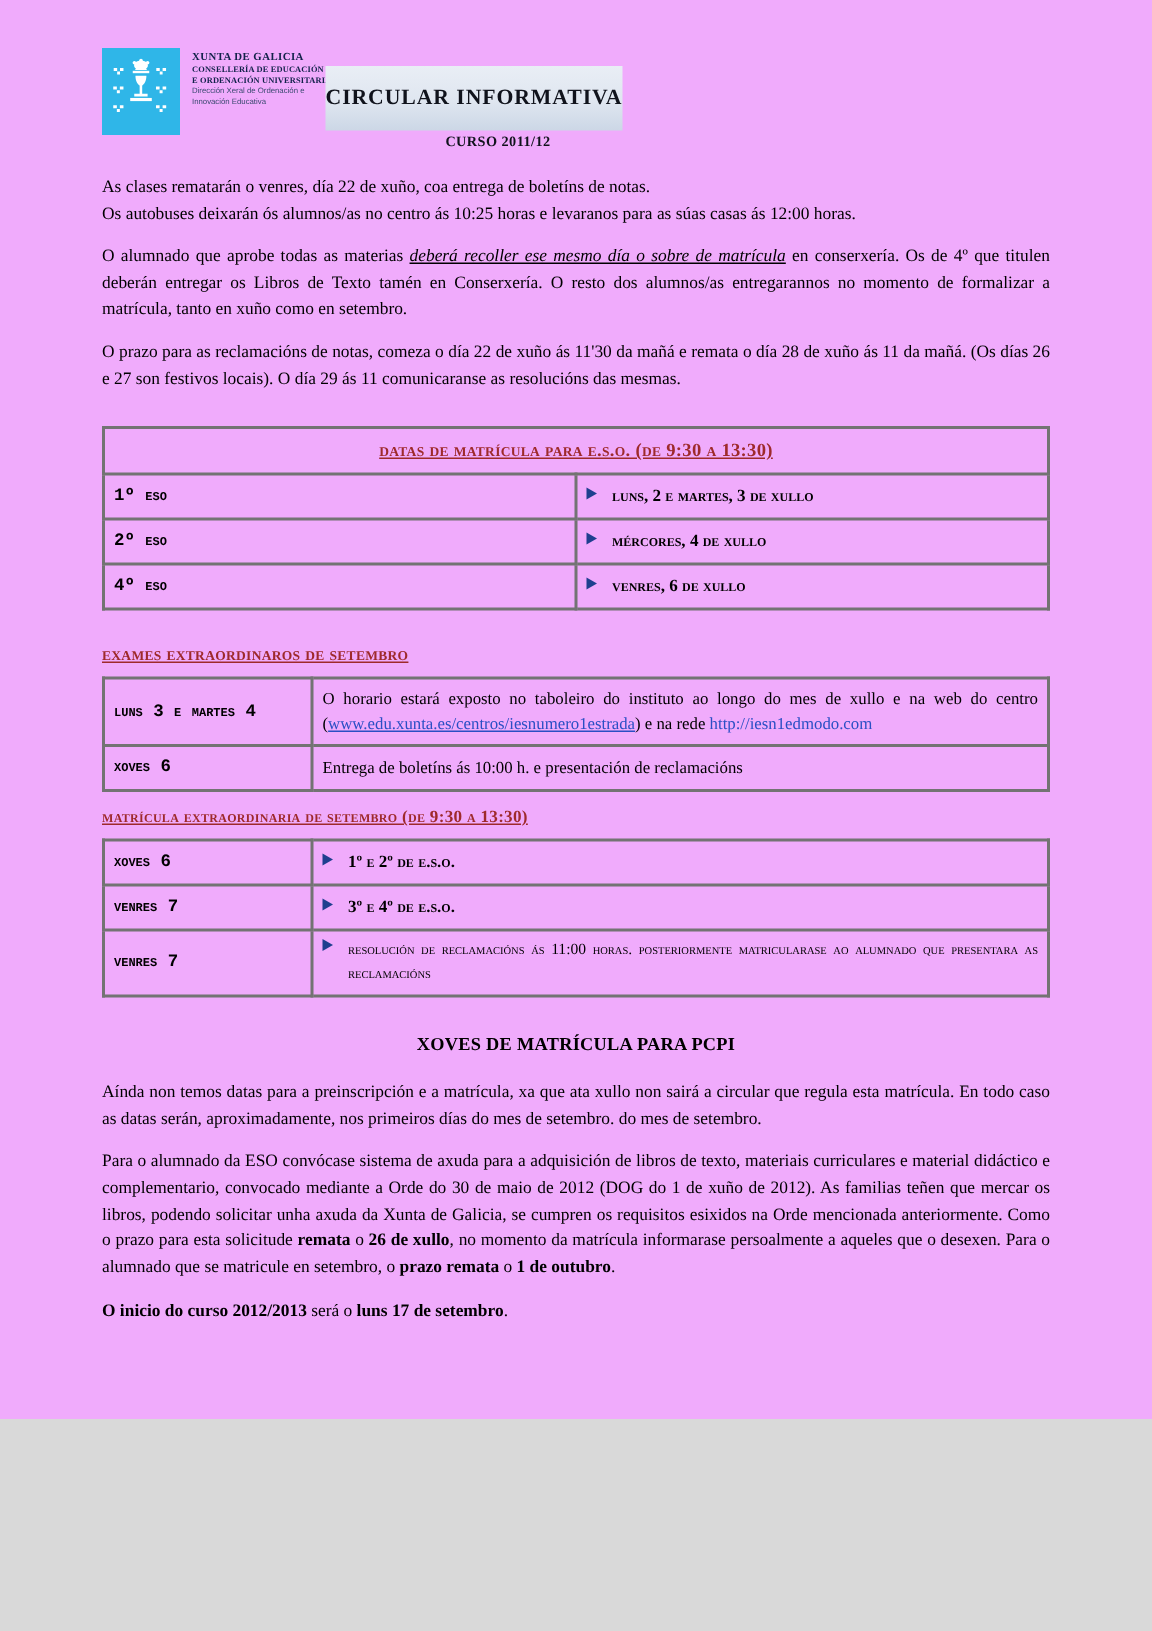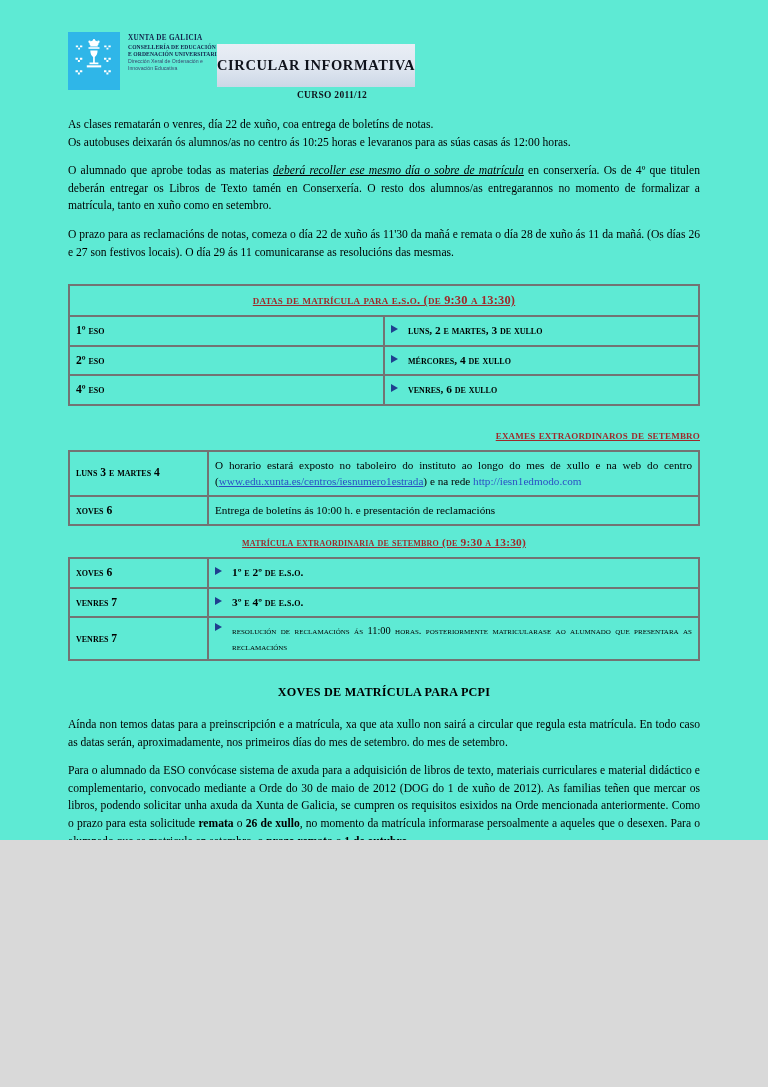--- a/index.html
+++ b/index.html
@@ -5,22 +5,22 @@
   html, body {
     margin: 0;
     padding: 0;
     background: #d9d9d9;
   }
   body {
     font-family: "Liberation Serif", serif;
   }
   .page {
     width: 768px;
-    height: 840px;
-    background: #5eead4;
+    height: 946px;
+    background: #f0abfc;
     position: relative;
     box-sizing: border-box;
     padding: 0;
     overflow: hidden;
     margin: 0 auto;
   }
 
   
   .header {
     position: relative;
@@ -166,46 +166,47 @@
     letter-spacing: .2px;
   }
   .sc {
     font-variant: small-caps;
     text-transform: lowercase;
   }
   td.lbl {
     width: 125px;
     font-weight: bold;
     font-size: 11.6px;
+    font-family: Liberation Mono, monospace;
   }
   td.lbl .sc { font-size: 11.6px; }
   .arrow {
     display: inline-block;
     width: 0; height: 0;
     border-top: 4.2px solid transparent;
     border-bottom: 4.2px solid transparent;
     border-left: 7px solid #1f3f8f;
     margin-right: 10px;
     vertical-align: 1px;
   }
   td.val {
     font-weight: bold;
     font-size: 11.4px;
   }
   td.val .sc { font-size: 11.4px; }
   .rowitem { display: flex; align-items: flex-start; }
   .rowitem .txt { flex: 1; }
 
   .section-head {
-    text-align: right;
+    text-align: left;
     margin: 20px 0 5px 0;
   }
   .section-head .tbl-title { font-size: 12.2px; }
   .mid-head {
-    text-align: center;
+    text-align: left;
     margin: 8px 0 5px 0;
   }
   .mid-head .tbl-title { font-size: 11.4px; }
 
   .pcpi-head {
     text-align: center;
     font-weight: bold;
     font-size: 12.2px;
     color: #000;
     margin: 22px 0 14px 0;

